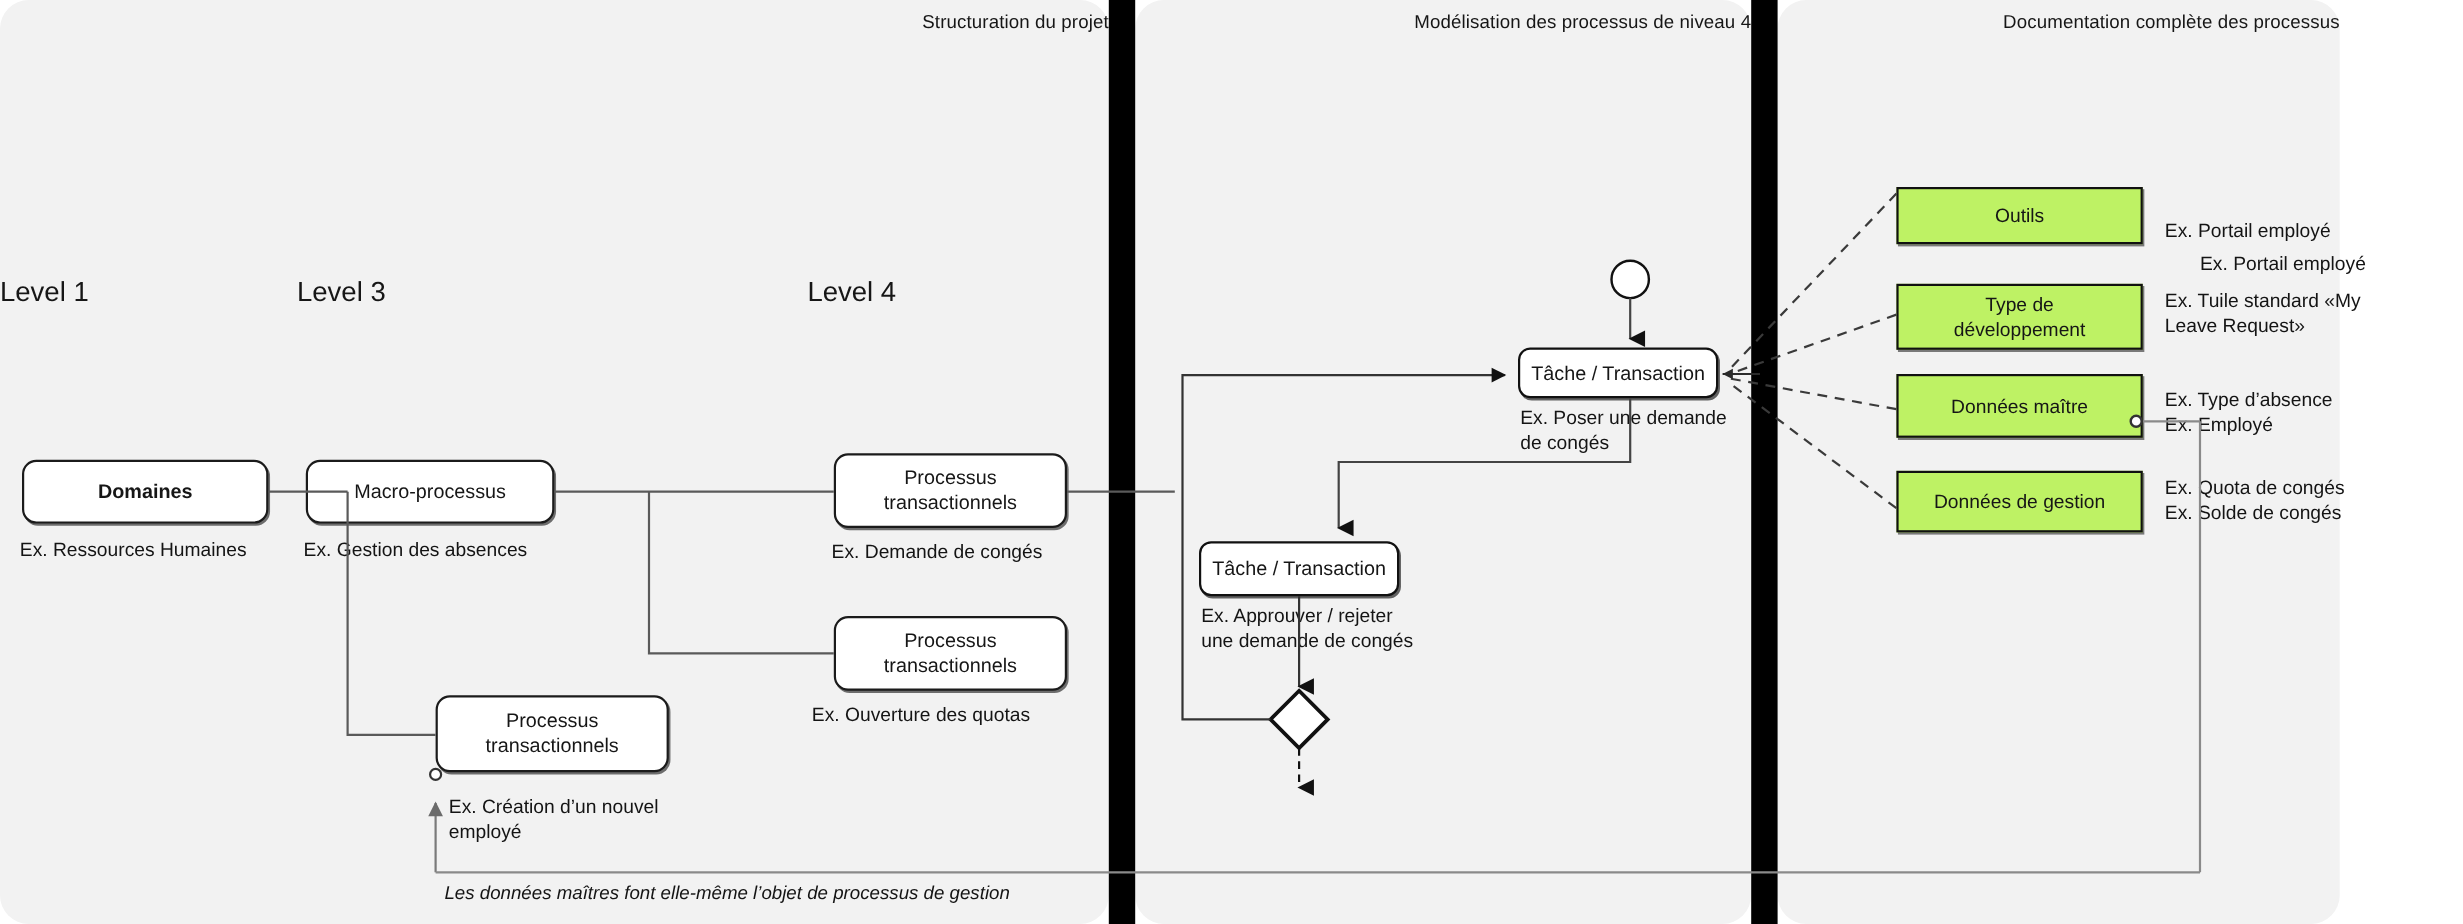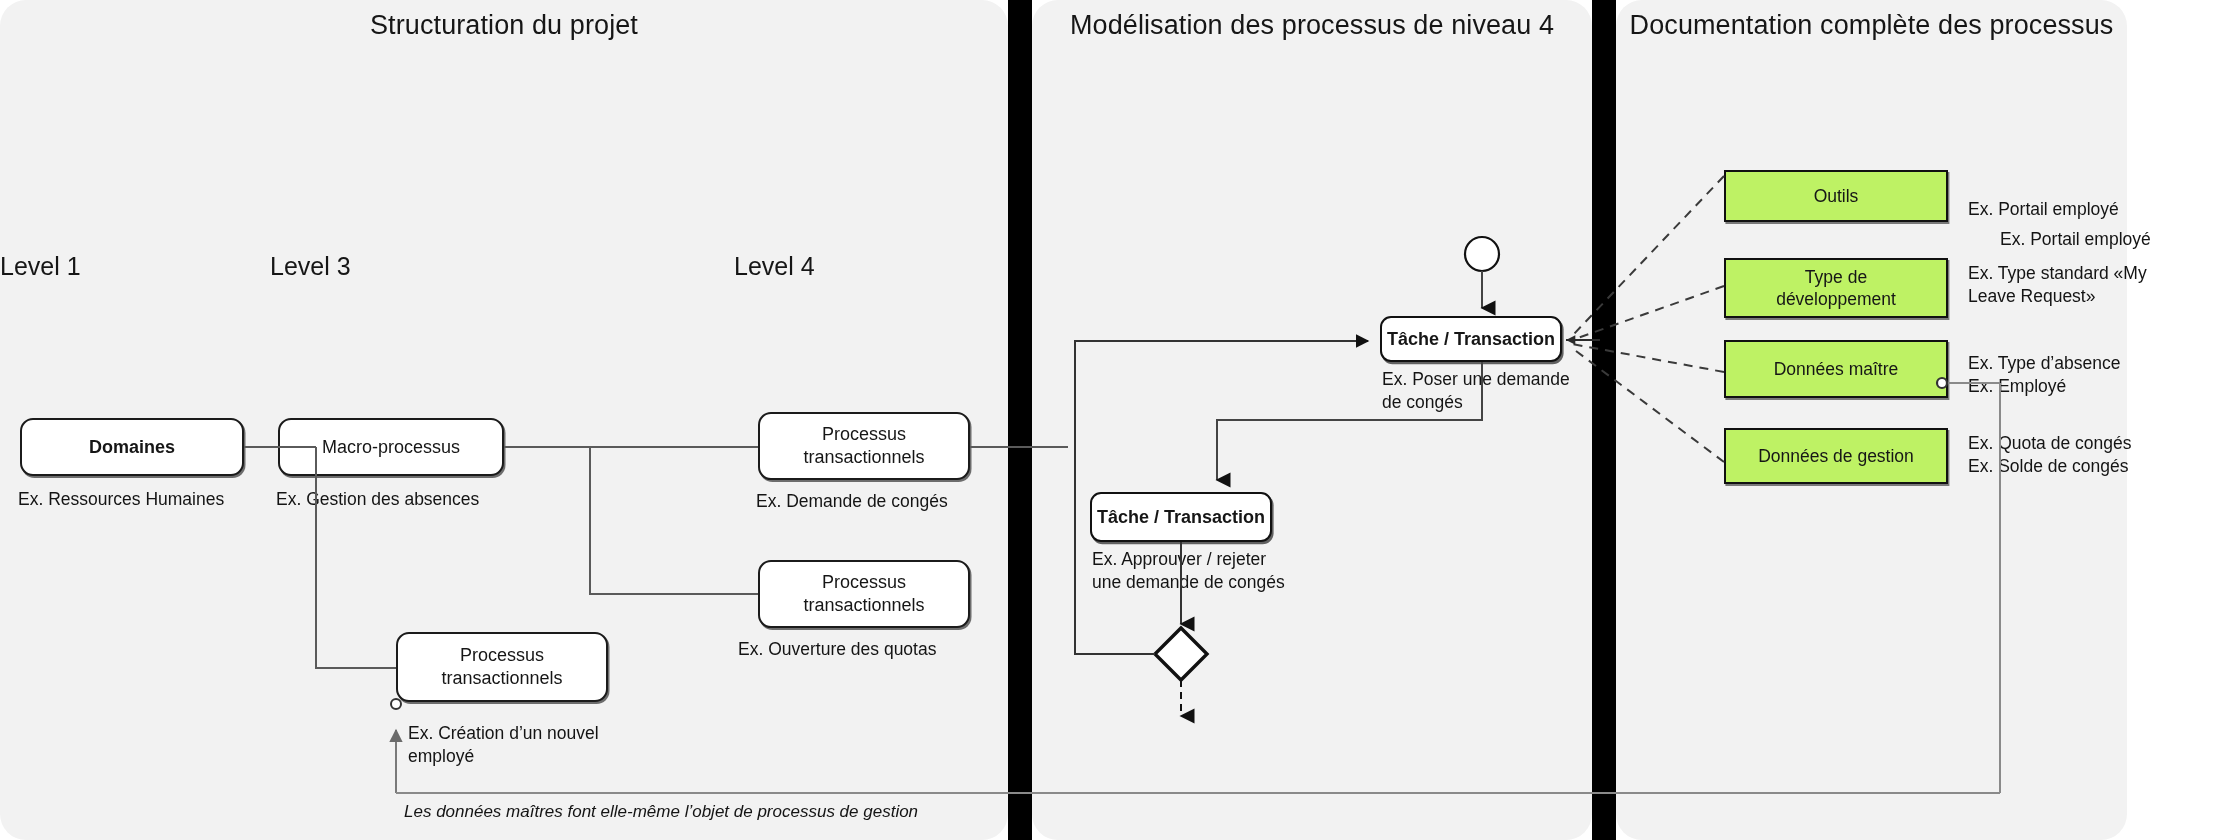--- a/index.html
+++ b/index.html
@@ -20,22 +20,22 @@
     background: #f2f2f2;
     border-radius: 26px;
   }
   #panel-left   { left: 0px;    top: 0px; width: 1008px; height: 840px; }
   #panel-mid    { left: 1032px; top: 0px; width: 560px;  height: 840px; }
   #panel-right  { left: 1616px; top: 0px; width: 511px;  height: 840px; }
 
   .panel-title {
     position: absolute;
     top: 10px; left: 0; right: 0;
-    text-align: center;
-    font-size: 27px;
+    text-align: right;
+    font-size: 17px;
     letter-spacing: .1px;
     color: #161616;
     white-space: nowrap;
   }
 
   
   .atext {
     position: absolute;
     font-size: 17.5px;
     line-height: 23px;
@@ -114,21 +114,20 @@
     background: #ffffff;
     border: 2.6px solid #111111;
     border-radius: 11px;
     display: flex;
     align-items: center;
     justify-content: center;
     font-size: 18px;
     color: #161616;
     box-shadow: 1.6px 2.2px 0 rgba(0,0,0,.6);
     white-space: nowrap;
-    font-weight: bold;
   }
 
   
   .drect {
     position: absolute;
     background: #bef264;
     border: 2.6px solid #111111;
     border-radius: 0;
     display: flex;
     align-items: center;
@@ -207,21 +206,21 @@
   <div class="panel" id="panel-right">
     <div class="panel-title">Documentation complète des processus</div>
   </div>
 
   <div class="drect" style="left:1724px; top:170px; width:224px; height:52px;">Outils</div>
   <div class="atext" style="left:1968px; top:198px;">Ex. Portail employé</div>
   <div class="atext" style="left:2000px; top:228px;">Ex. Portail employé</div>
 
   <div class="drect" style="left: 1724px; top: 258px; width: 224px; height: 60px; white-space: pre-line;">Type de
 développement</div>
-  <div class="atext" style="left: 1968px; top: 262px; white-space: pre-line;">Ex. Type standard «My
+  <div class="atext" style="left: 1968px; top: 262px; white-space: pre-line;">Ex. Tuile standard «My
 Leave Request»</div>
 
   <div class="drect" style="left:1724px; top:340px; width:224px; height:58px;">Données maître</div>
   <div class="atext" style="left: 1968px; top: 352px; white-space: pre-line;">Ex. Type d’absence
 Ex. Employé</div>
 
   <div class="drect" style="left:1724px; top:428px; width:224px; height:56px;">Données de gestion</div>
   <div class="atext" style="left: 1968px; top: 432px; white-space: pre-line;">Ex. Quota de congés
 Ex. Solde de congés</div>
 

